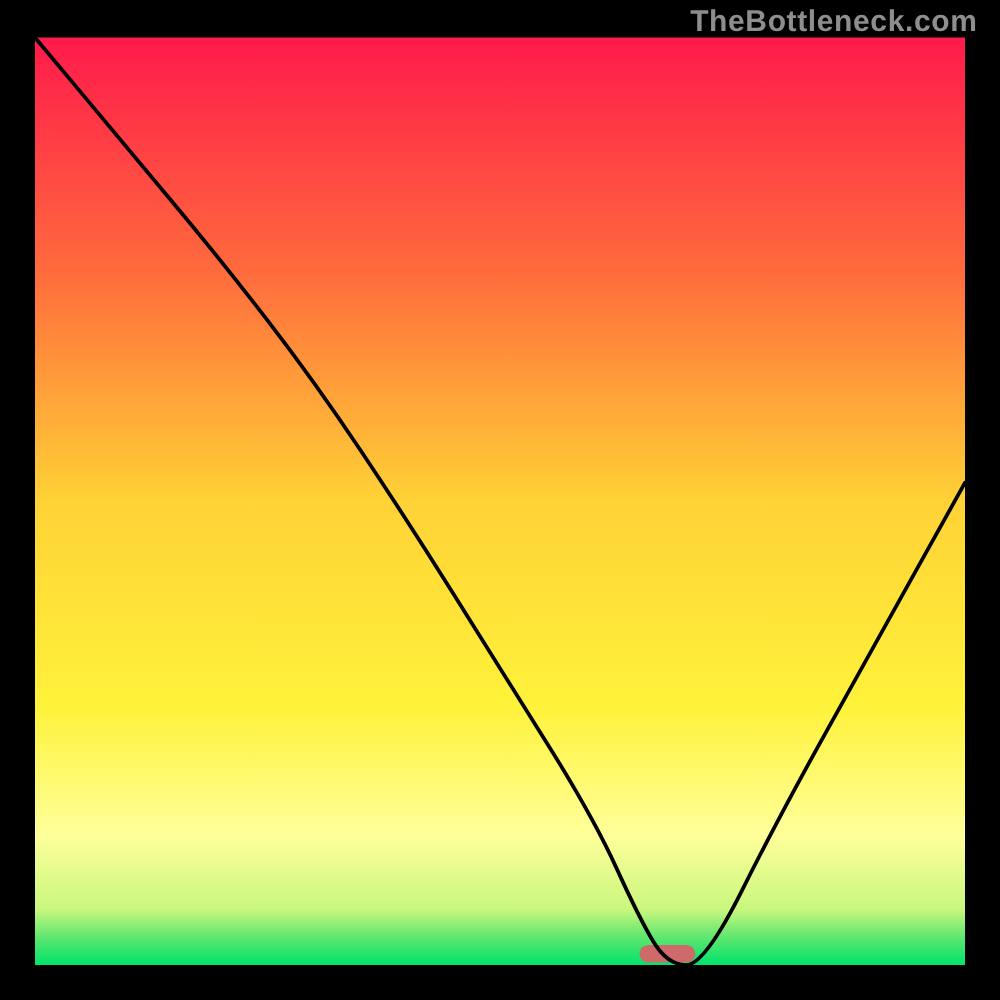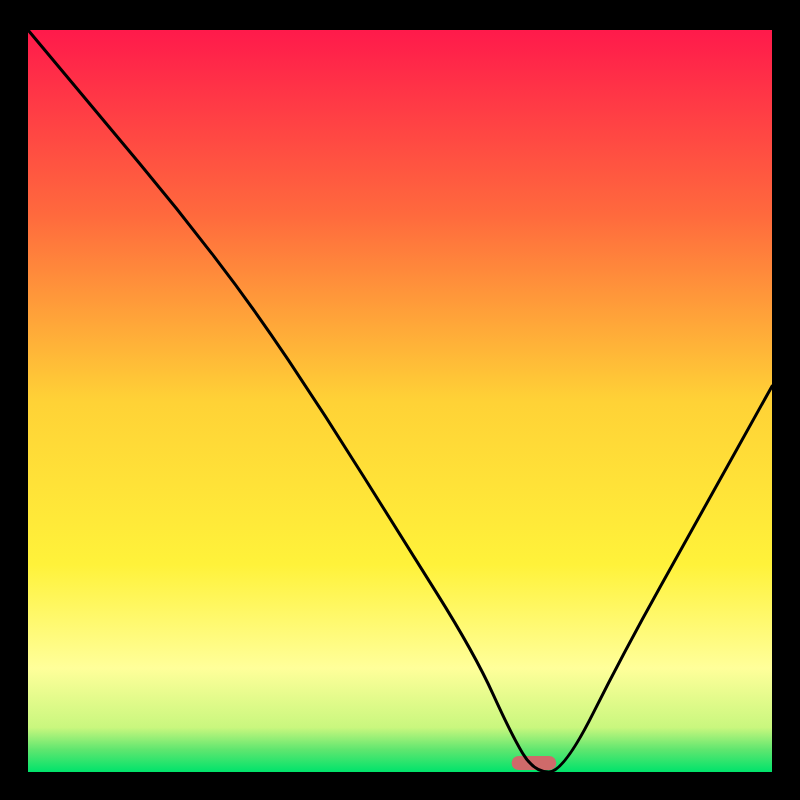--- a/index.html
+++ b/index.html
@@ -50,13 +50,14 @@
 
     <rect x="0" y="0" width="800" height="800" fill="#000"></rect>
 
     <rect id="plot-rect" fill="url(#bg-grad)" x="28" y="30" width="744" height="742"></rect>
 
     <rect id="highlight-pill" rx="7" ry="7" x="511.6" width="44.639999999999986" y="756" height="14" fill="#cf6a6a"></rect>
 
     <path id="curve" fill="none" stroke="#000" stroke-width="3" stroke-linecap="round" stroke-linejoin="round" d="M 28 30 Q 28 30 65.2 74.52 Q 102.4 119.03999999999999 139.60000000000002 163.56 Q 176.8 208.07999999999998 214 256.31 Q 251.2 304.54 288.4 360.19000000000005 Q 325.6 415.84000000000003 362.8 475.2 Q 400 534.56 437.2 593.92 Q 474.4 653.28 493 694.0899999999999 Q 511.6 734.9 522.76 753.45 Q 533.9200000000001 772 548.8 772 Q 563.68 772 593.44 712.64 Q 623.2 653.28 660.4000000000001 586.5 Q 697.6 519.7199999999999 734.8 452.93999999999994 T 772 386.15999999999997"></path>
   </svg>
 
+  <div class="watermark">TheBottleneck.com</div>
 </div>
 
 </body></html>

